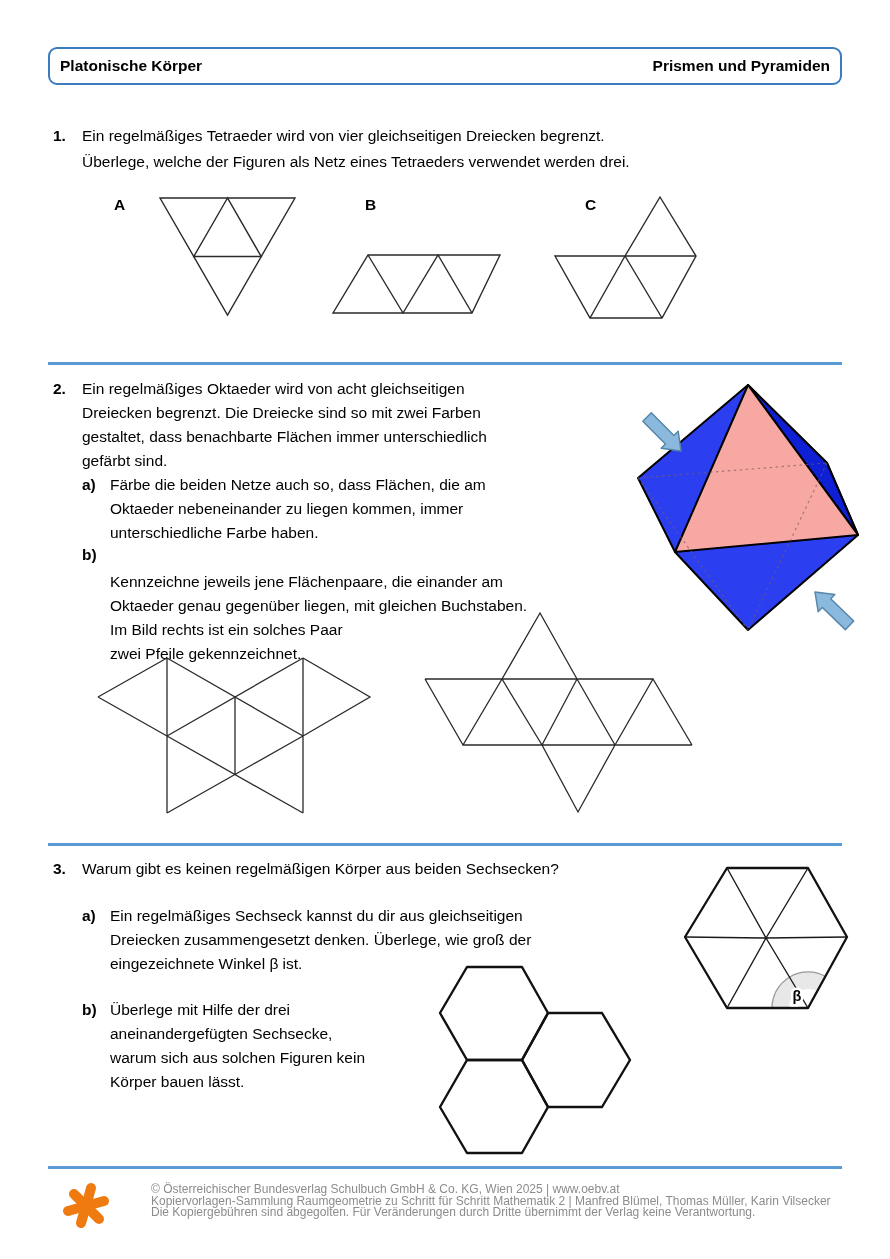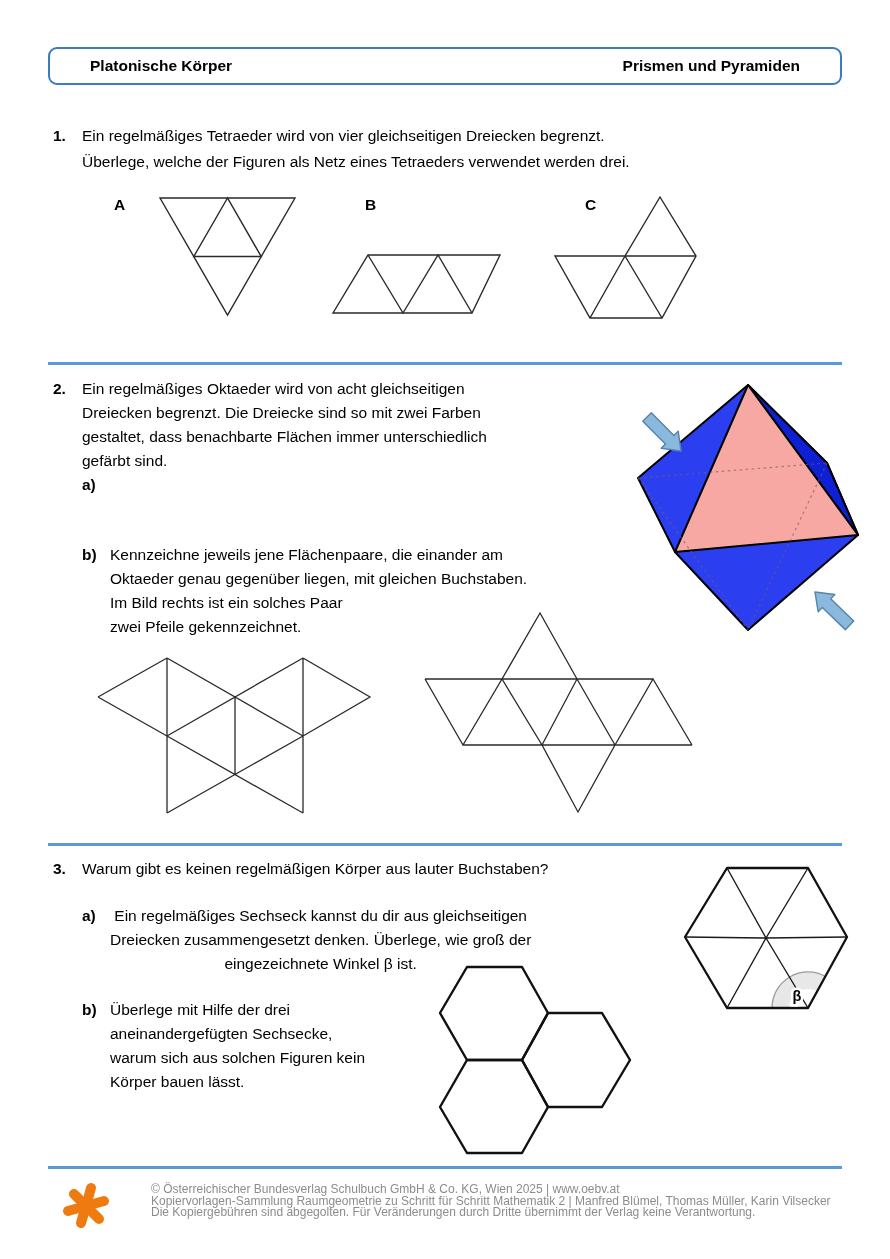--- a/index.html
+++ b/index.html
@@ -8,21 +8,21 @@
     font-family:"Liberation Sans", sans-serif; color:#000; overflow:hidden;
   }
   .abs { position:absolute; white-space:nowrap; }
   .txt { font-size:15.5px; line-height:24px; }
   .t1 { line-height:26px; }
   .bold { font-weight:bold; }
   .header-box {
     position:absolute; left:48px; top:47px; width:794px; height:38px;
     border:2.5px solid #3b7cc0; border-radius:9px; box-sizing:border-box;
     display:flex; align-items:center; justify-content:space-between;
-    padding:0 40px; font-weight:bold; font-size:15.5px;text-align:right;
+    padding:0 10px; font-weight:bold; font-size:15.5px;text-align:right;
   }
   .divider { position:absolute; left:48px; width:794px; height:3px; background:#5b9bd5; }
   .fig-label { position:absolute; font-weight:bold; font-size:15.5px; }
   .overlay { position:absolute; left:0; top:0; }
   .footer-text { position:absolute; left:151px; top:1184px; font-size:12px; line-height:11.7px; color:#8c8c8c; }
   .beta-label { font-size:14.5px; font-weight:bold; paint-order:stroke; stroke:#ffffff; stroke-width:5px; fill:#000; }
 </style>
 </head>
 <body>
 
@@ -45,34 +45,39 @@
   <div class="divider" style="top:362px;"></div>
 
   <div class="abs txt bold" style="left:53px; top:377px;">2.</div>
   <div class="abs txt" style="left:82px; top:377px;">
     <div>Ein regelmäßiges Oktaeder wird von acht gleichseitigen</div>
     <div>Dreiecken begrenzt. Die Dreiecke sind so mit zwei Farben</div>
     <div>gestaltet, dass benachbarte Flächen immer unterschiedlich</div>
     <div>gefärbt sind.</div>
   </div>
   <div class="abs txt bold" style="left:82px; top:473px;">a)</div>
+  <div class="abs txt" style="left:110px; top:473px;">
+    <div>Färbe die beiden Netze auch so, dass Flächen, die am</div>
+    <div>Oktaeder nebeneinander zu liegen kommen, immer</div>
+    <div>unterschiedliche Farbe haben.</div>
+  </div>
   <div class="abs txt bold" style="left:82px; top:543px;">b)</div>
-  <div class="abs txt" style="left:110px; top:543px;">
+  <div class="abs txt" style="left:110px; top:570px;">
     <div>Kennzeichne jeweils jene Flächenpaare, die einander am</div>
     <div>Oktaeder genau gegenüber liegen, mit gleichen Buchstaben.</div>
     <div>Im Bild rechts ist ein solches Paar</div>
     <div>zwei Pfeile gekennzeichnet.</div>
   </div>
 
   <div class="divider" style="top:843px;"></div>
 
   <div class="abs txt bold" style="left:53px; top:857px;">3.</div>
-  <div class="abs txt" style="left:82px; top:857px;">Warum gibt es keinen regelmäßigen Körper aus lauter Buchstaben?</div>
+  <div class="abs txt" style="left:82px; top:857px;">Warum gibt es keinen regelmäßigen Körper aus beiden Sechsecken?</div>
   <div class="abs txt bold" style="left:82px; top:904px;">a)</div>
-  <div class="abs txt" style="left:110px; top:904px;text-align:center;">
+  <div class="abs txt" style="left:110px; top:904px;">
     <div>Ein regelmäßiges Sechseck kannst du dir aus gleichseitigen</div>
     <div>Dreiecken zusammengesetzt denken. Überlege, wie groß der</div>
     <div>eingezeichnete Winkel β ist.</div>
   </div>
   <div class="abs txt bold" style="left:82px; top:998px;">b)</div>
   <div class="abs txt" style="left:110px; top:998px;">
     <div>Überlege mit Hilfe der drei</div>
     <div>aneinandergefügten Sechsecke,</div>
     <div>warum sich aus solchen Figuren kein</div>
     <div>Körper bauen lässt.</div>

